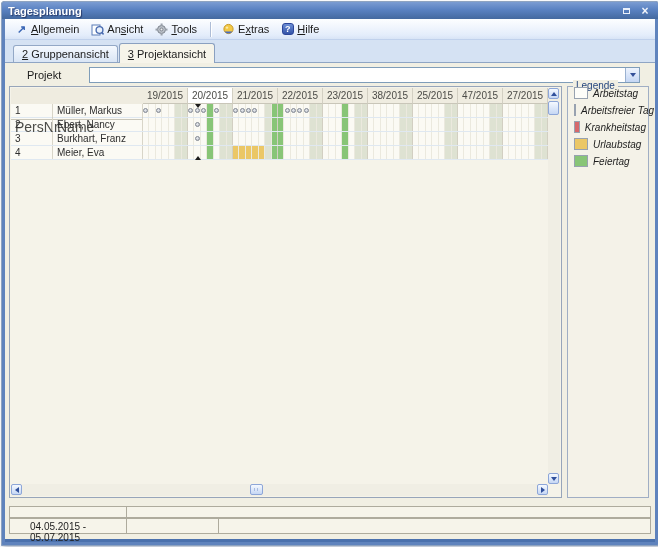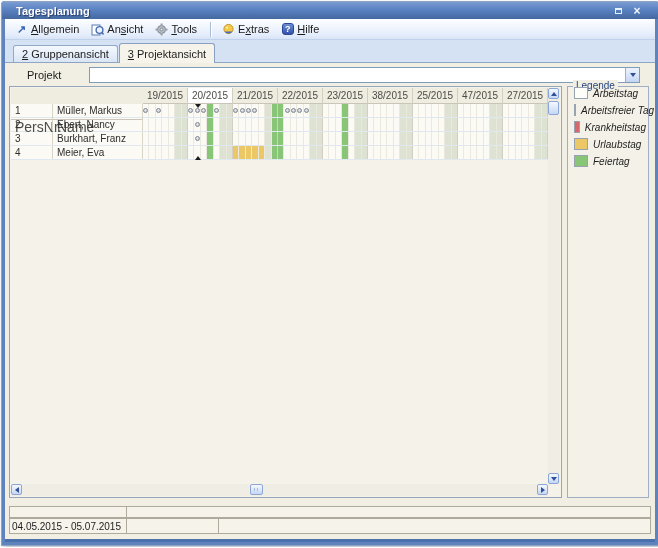--- a/index.html
+++ b/index.html
@@ -7,21 +7,21 @@
   .window{
     position:relative; width:658px; height:545px; margin:1px;
     background:#f0eee2; border-radius:4px 4px 2px 2px;
     box-shadow: inset 0 0 0 1px #8ea3c0, inset 0 0 0 4px #5f83bd, inset 0 -7px 0 #4b71ad,
                 2px 3px 5px rgba(60,80,120,.35);
   }
   
   .titlebar{
     position:absolute; left:1px; top:1px; right:1px; height:17px;
     background:linear-gradient(#7b9cd2 0%, #5a82c2 45%, #44699f 100%);
-    border-radius:3px 3px 0 0; display:flex; align-items:center; padding:0 14px;
+    border-radius:3px 3px 0 0; display:flex; align-items:center; padding:0 6px;
   }
   .title{ color:#fff; font-size:11px; font-weight:bold; text-shadow:1px 1px 1px rgba(0,0,40,.5); }
   .winbtns{ margin-left:auto; display:flex; gap:5px; align-items:center; }
   .winbtn{ width:14px; height:13px; display:flex; align-items:center; justify-content:center; cursor:default; }
   .glyph-restore{ width:7px; height:6px; border:1px solid #eaf0fa; border-top:2px solid #eaf0fa; background:transparent; }
   .winbtn.close{ color:#f2f5fb; font-size:12px; font-weight:bold; line-height:10px; }
   
   .menubar{
     position:absolute; left:4px; top:18px; right:4px; height:21px;
     background:linear-gradient(#fdfeff,#e4edfb 80%,#d8e4f6);
@@ -122,21 +122,21 @@
   }
   .legend-items{ position:absolute; top:0; left:6px; right:2px;font-style:italic; }
   .legend-item{ display:flex; align-items:center; gap:5px; margin-bottom:5px; }
   .swatch{ width:14px; height:12px; border:1px solid #98a2b0; }
   .legend-label{ font-size:10px; color:#1d1d1d; white-space:nowrap; }
   
   .statusbar{ position:absolute; left:4px; right:4px; }
   .sb-row{ display:flex; }
   .sb-row1{ position:absolute; left:0; right:0; top:443px; height:12px; }
   .sb-row2{ position:absolute; left:0; right:0; top:455px; height:16px; }
-  .sb-cell{ border:1px solid #aeab9d; background:#f6f4ea; font-size:10px; color:#1d1d1d; padding:2px 0 0 2px; }
+  .sb-cell{ border:1px solid #aeab9d; background:#f6f4ea; font-size:10px; color:#1d1d1d; padding:2px 0 0 20px; }
   .sb-row1 .c1{ width:118px; } .sb-row1 .c2{ flex:1; margin-left:-1px; }
   .sb-row2 .c1{ width:118px; } .sb-row2 .c2{ width:93px; margin-left:-1px; } .sb-row2 .c3{ flex:1; margin-left:-1px; }
 </style>
 </head>
 <body>
 
 <div class="window">
 
   <div class="titlebar">
     <span class="title">Tagesplanung</span>

